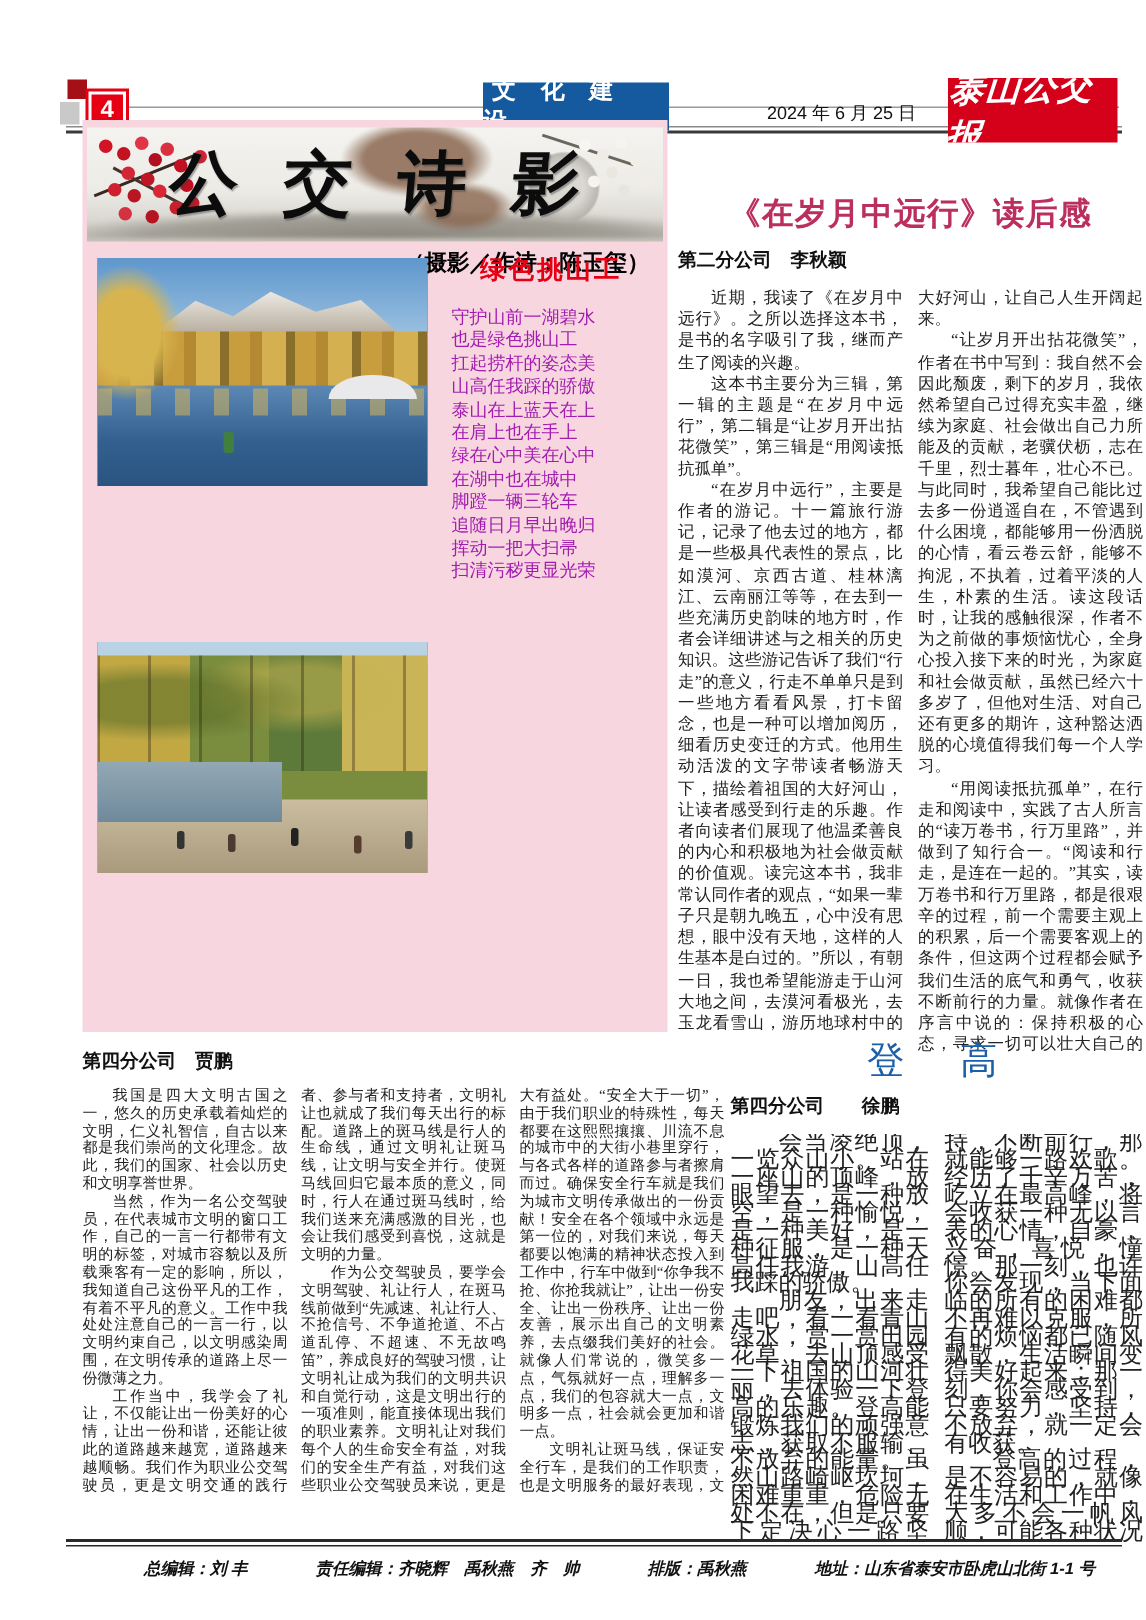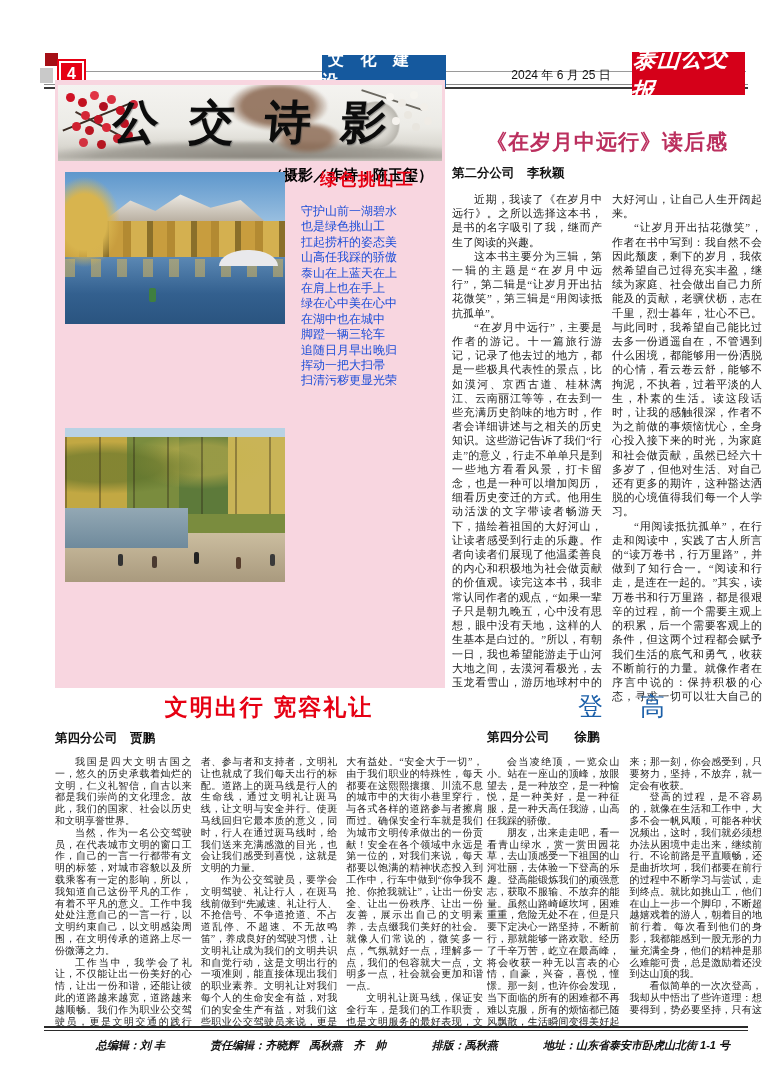--- a/index.html
+++ b/index.html
@@ -88,21 +88,21 @@
   .p2-water{position:absolute;top:52%;left:0;width:56%;height:26%;
             background:linear-gradient(180deg,#93a8b4 0%,#6f8a9c 100%);}
   .p2-person{position:absolute;left:24%;top:82%;width:5px;height:12px;background:#333;border-radius:2px;
              box-shadow:34px 2px 0 #4a3a30,76px -2px 0 #222,118px 3px 0 #553c2c,152px 0 0 #3a3a3a;}
 
   .poem{position:absolute;width:145px;}
   .poem1{left:240px;top:88px;}
   .poem2{left:240px;top:356px;}
   .poem-title{text-align:center;font-size:17px;font-weight:bold;color:#e60013;
               font-family:"Liberation Sans",sans-serif;margin-bottom:13px;letter-spacing:2px;}
-  .poem-line{font-size:12px;line-height:15.4px;color:#1d4ed8;padding-left:6px;}
+  .poem-line{font-size:12px;line-height:15.4px;color:#a21caf;padding-left:6px;}
 
   
   .reading{position:absolute;left:452px;top:96px;width:310px;margin-top:32px;}
   .reading-title{text-align:center;font-size:21px;font-weight:bold;color:#bb2f5e;
                  font-family:"Liberation Sans",sans-serif;letter-spacing:1px;}
   .byline{text-align:left;font-size:12.5px;font-weight:bold;color:#111;
           font-family:"Liberation Sans",sans-serif;}
   .reading .byline{margin-top:9px;}
   .reading-body{margin-top:10px;height:523px;column-count:2;column-gap:10px;
                 font-size:11px;line-height:14.2px;text-align:justify;color:#222;overflow:hidden;}
@@ -115,21 +115,21 @@
   .civility .byline{margin-top:7px;}
   .civility-body{margin-top:9px;height:274px;column-count:3;column-gap:9px;
                  font-size:10px;line-height:11.8px;text-align:justify;color:#222;overflow:hidden;}
 
   
   .climb{position:absolute;left:487px;top:690px;width:275px;}
   .climb-title{text-align:center;font-size:25px;font-weight:normal;color:#1b5fa8;
                font-family:"Liberation Sans",sans-serif;letter-spacing:6px;}
   .climb .byline{margin-top:6px;}
   .climb-body{margin-top:10px;height:272px;column-count:2;column-gap:10px;
-              font-size:10px;line-height:11.8px;text-align:justify;color:#222;overflow:hidden;}
+              font-size:16px;line-height:11.8px;text-align:justify;color:#222;overflow:hidden;}
 
   
   .footer-rule1{position:absolute;left:44px;top:1026px;width:704px;height:2px;background:#2a2a2a;}
   .footer-rule2{position:absolute;left:44px;top:1030px;width:704px;height:1px;background:#2a2a2a;}
   .footer-text{position:absolute;left:44px;top:1038px;width:704px;display:flex;justify-content:space-between;
                box-sizing:border-box;padding:0 18px 0 52px;font-size:11px;font-weight:bold;color:#111;
                font-family:"Liberation Sans",sans-serif;font-style:italic;}
 </style>
 </head>
 <body>
@@ -216,21 +216,20 @@
       <p>近期，我读了《在岁月中远行》。之所以选择这本书，是书的名字吸引了我，继而产生了阅读的兴趣。</p>
       <p>这本书主要分为三辑，第一辑的主题是“在岁月中远行”，第二辑是“让岁月开出拈花微笑”，第三辑是“用阅读抵抗孤单”。</p>
       <p>“在岁月中远行”，主要是作者的游记。十一篇旅行游记，记录了他去过的地方，都是一些极具代表性的景点，比如漠河、京西古道、桂林漓江、云南丽江等等，在去到一些充满历史韵味的地方时，作者会详细讲述与之相关的历史知识。这些游记告诉了我们“行走”的意义，行走不单单只是到一些地方看看风景，打卡留念，也是一种可以增加阅历，细看历史变迁的方式。他用生动活泼的文字带读者畅游天下，描绘着祖国的大好河山，让读者感受到行走的乐趣。作者向读者们展现了他温柔善良的内心和积极地为社会做贡献的价值观。读完这本书，我非常认同作者的观点，“如果一辈子只是朝九晚五，心中没有思想，眼中没有天地，这样的人生基本是白过的。”所以，有朝一日，我也希望能游走于山河大地之间，去漠河看极光，去玉龙看雪山，游历地球村中的大好河山，让自己人生开阔起来。</p>
       <p>“让岁月开出拈花微笑”，作者在书中写到：我自然不会因此颓废，剩下的岁月，我依然希望自己过得充实丰盈，继续为家庭、社会做出自己力所能及的贡献，老骥伏枥，志在千里，烈士暮年，壮心不已。与此同时，我希望自己能比过去多一份逍遥自在，不管遇到什么困境，都能够用一份洒脱的心情，看云卷云舒，能够不拘泥，不执着，过着平淡的人生，朴素的生活。读这段话时，让我的感触很深，作者不为之前做的事烦恼忧心，全身心投入接下来的时光，为家庭和社会做贡献，虽然已经六十多岁了，但他对生活、对自己还有更多的期许，这种豁达洒脱的心境值得我们每一个人学习。</p>
       <p>“用阅读抵抗孤单”，在行走和阅读中，实践了古人所言的“读万卷书，行万里路”，并做到了知行合一。“阅读和行走，是连在一起的。”其实，读万卷书和行万里路，都是很艰辛的过程，前一个需要主观上的积累，后一个需要客观上的条件，但这两个过程都会赋予我们生活的底气和勇气，收获不断前行的力量。就像作者在序言中说的：保持积极的心态，寻求一切可以壮大自己的机会，不要惧怕失败，同时，行走使人辽阔，阅读让人生释然。既然远方成行艰难，不如拿起书本，沉浸其中，做一番精神游历，我们的内在，也终有涅槃的那一刻。作者还在本书中带领我们学习适应变化，学习与变化共处，提升自己在变化中的适应能力，学会与困难和解，找到解决困难的办法，并且不惧怕失败。简言之，就是在不确定的世界中，笃定前行。</p>
 
     </div>
   </div>
 
   <div class="civility">
-    <div class="civility-title">文明出行 宽容礼让</div>
     <div class="byline">第四分公司　贾鹏</div>
     <div class="civility-body">
       <p>我国是四大文明古国之一，悠久的历史承载着灿烂的文明，仁义礼智信，自古以来都是我们崇尚的文化理念。故此，我们的国家、社会以历史和文明享誉世界。</p>
       <p>当然，作为一名公交驾驶员，在代表城市文明的窗口工作，自己的一言一行都带有文明的标签，对城市容貌以及所载乘客有一定的影响，所以，我知道自己这份平凡的工作，有着不平凡的意义。工作中我处处注意自己的一言一行，以文明约束自己，以文明感染周围，在文明传承的道路上尽一份微薄之力。</p>
       <p>工作当中，我学会了礼让，不仅能让出一份美好的心情，让出一份和谐，还能让彼此的道路越来越宽，道路越来越顺畅。我们作为职业公交驾驶员，更是文明交通的践行者、参与者和支持者，文明礼让也就成了我们每天出行的标配。道路上的斑马线是行人的生命线，通过文明礼让斑马线，让文明与安全并行。使斑马线回归它最本质的意义，同时，行人在通过斑马线时，给我们送来充满感激的目光，也会让我们感受到喜悦，这就是文明的力量。</p>
       <p>作为公交驾驶员，要学会文明驾驶、礼让行人，在斑马线前做到“先减速、礼让行人、不抢信号、不争道抢道、不占道乱停、不超速、不无故鸣笛”，养成良好的驾驶习惯，让文明礼让成为我们的文明共识和自觉行动，这是文明出行的一项准则，能直接体现出我们的职业素养。文明礼让对我们每个人的生命安全有益，对我们的安全生产有益，对我们这些职业公交驾驶员来说，更是大有益处。“安全大于一切”，由于我们职业的特殊性，每天都要在这熙熙攘攘、川流不息的城市中的大街小巷里穿行，与各式各样的道路参与者擦肩而过。确保安全行车就是我们为城市文明传承做出的一份贡献！安全在各个领域中永远是第一位的，对我们来说，每天都要以饱满的精神状态投入到工作中，行车中做到“你争我不抢、你抢我就让”，让出一份安全、让出一份秩序、让出一份友善，展示出自己的文明素养，去点缀我们美好的社会。就像人们常说的，微笑多一点，气氛就好一点，理解多一点，我们的包容就大一点，文明多一点，社会就会更加和谐一点。</p>
       <p>文明礼让斑马线，保证安全行车，是我们的工作职责，也是文明服务的最好表现，文明出行，宽容礼让，让我们为文明的传承，尽自己的一份力量吧！</p>
     </div>
   </div>
 

